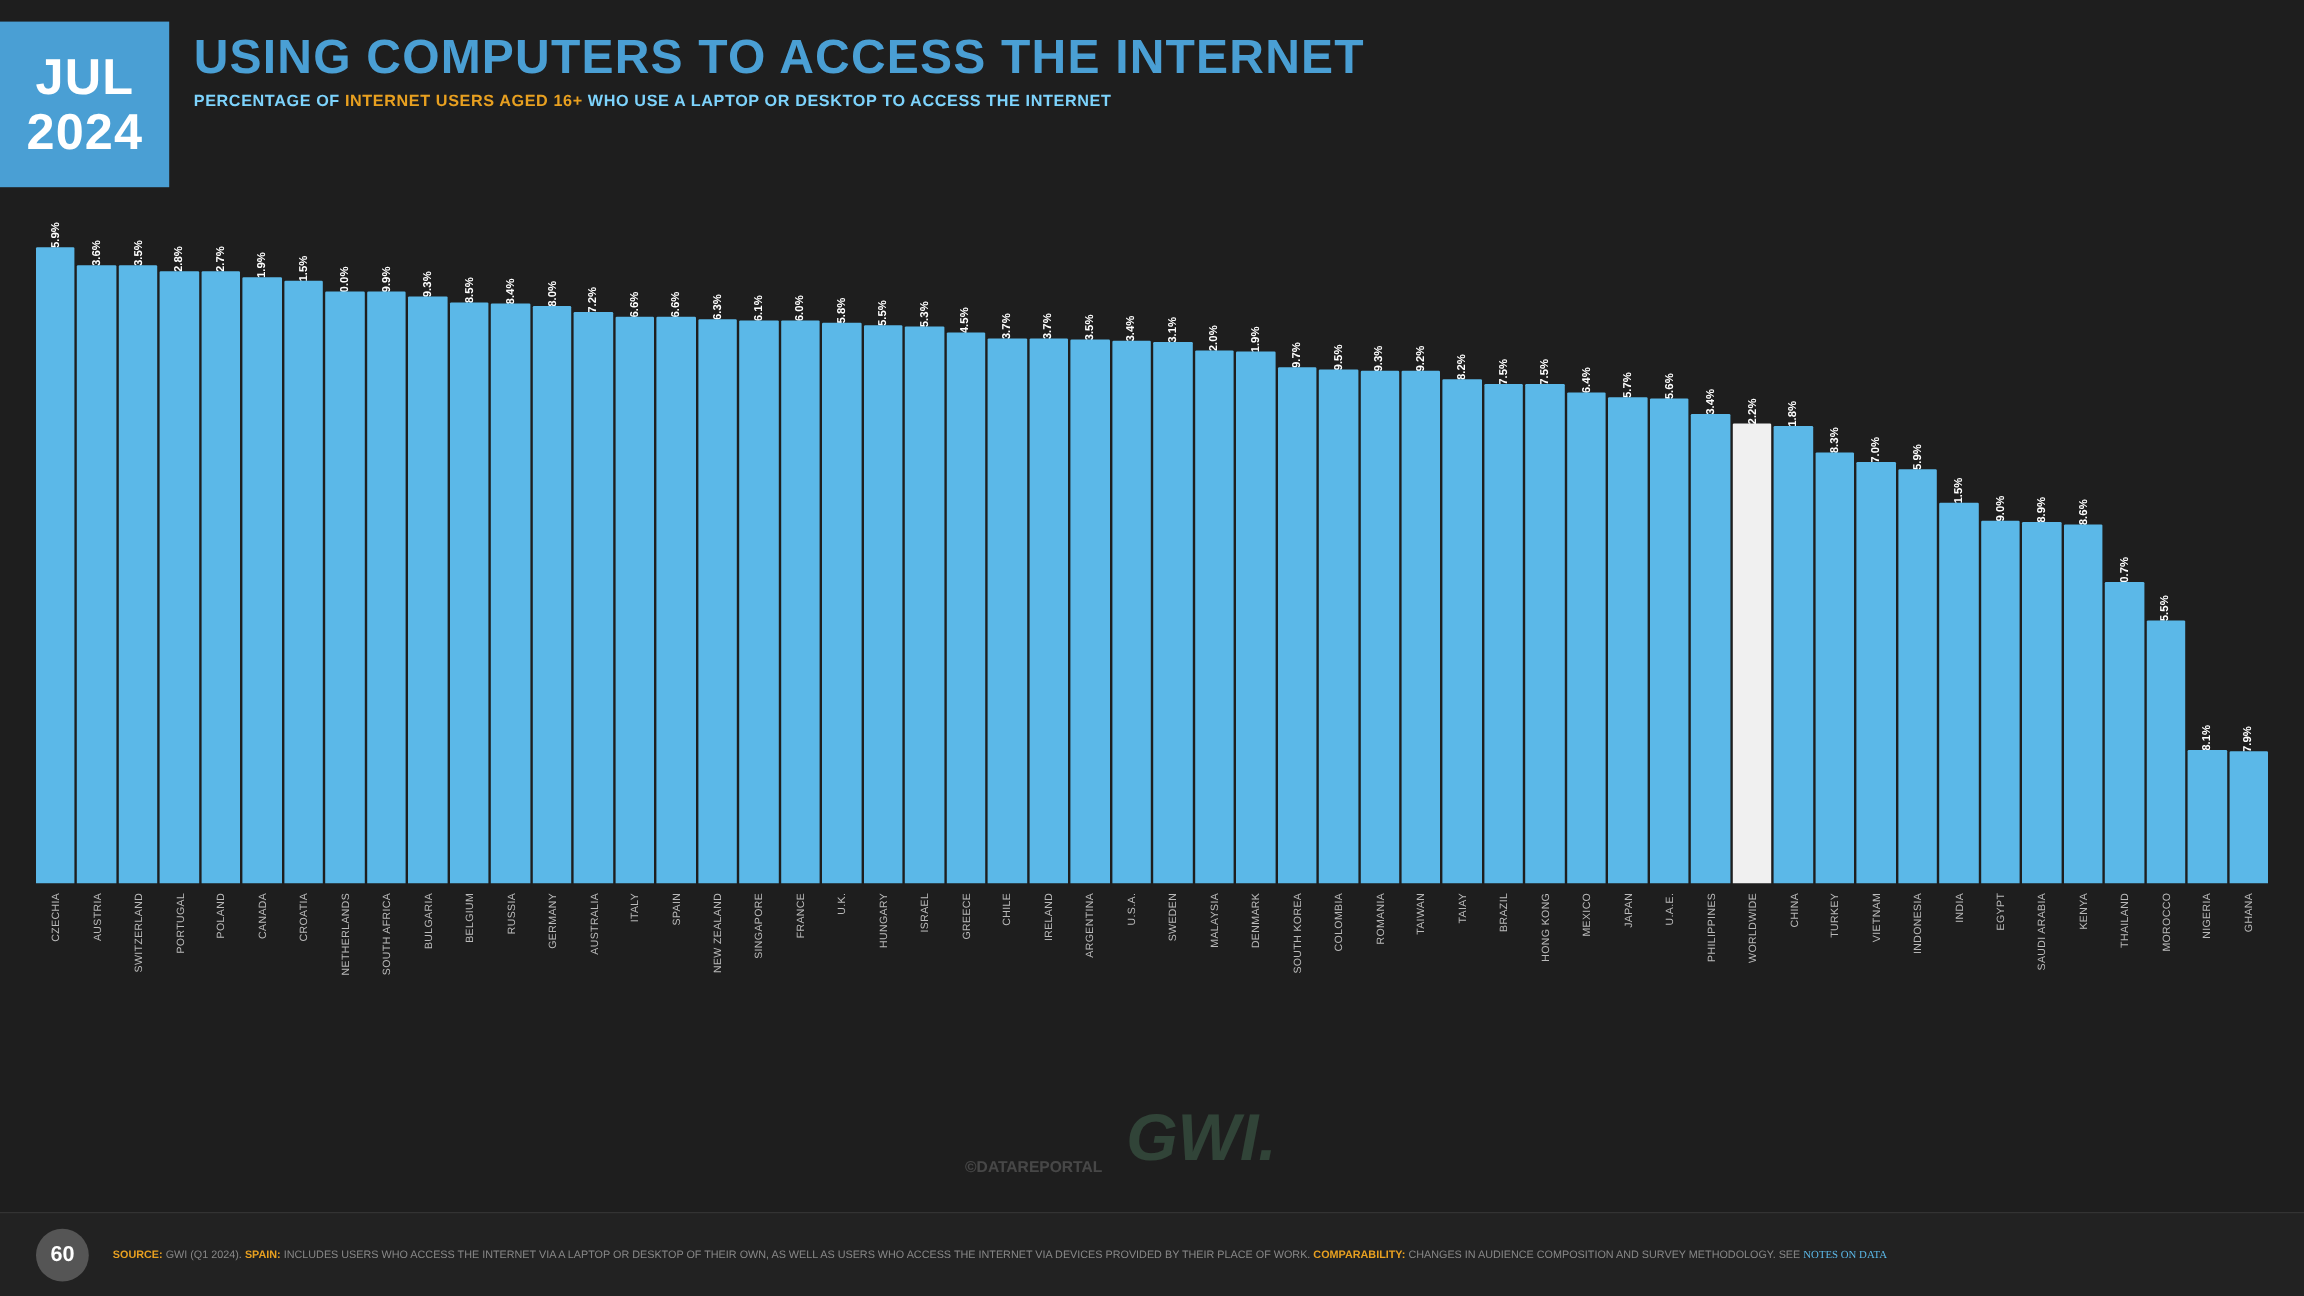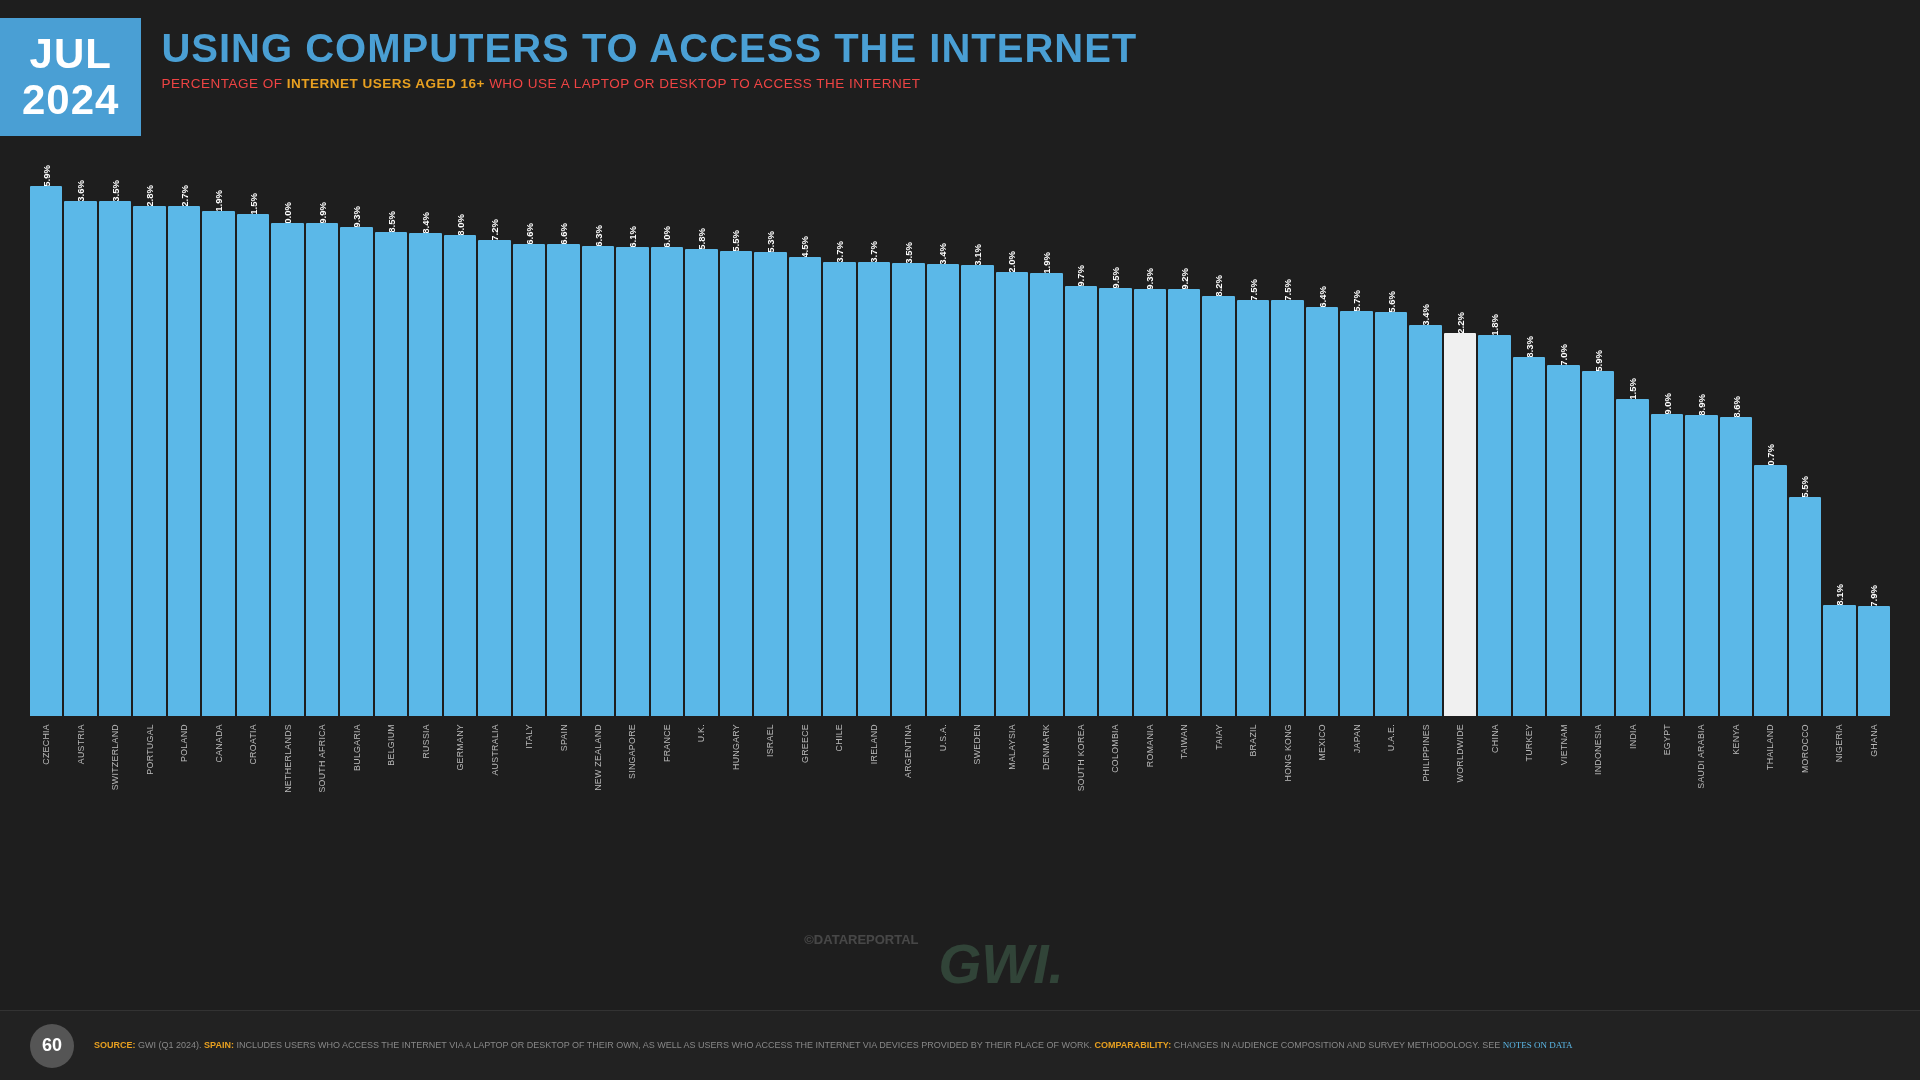--- a/index.html
+++ b/index.html
@@ -23,21 +23,21 @@
       align-items: flex-start;
       padding: 18px 30px 10px 0;
       position: relative;
     }
     .date-box {
       background: #4a9fd4;
       color: #fff;
       font-weight: 900;
       font-size: 42px;
       line-height: 1.1;
-      padding: 13px 22px;
+      padding: 23px 22px;
       text-align: center;
       min-width: 130px;
       letter-spacing: 1px;
     }
     .title-section {
       padding: 10px 20px;
       flex: 1;
     }
     .main-title {
       font-size: 40px;
@@ -48,22 +48,22 @@
       line-height: 1;
     }
     .subtitle {
       font-size: 13.5px;
       color: #ccc;
       margin-top: 8px;
       letter-spacing: 0.5px;
       text-transform: uppercase;
     }
     .subtitle span {
-      color: #ef4444;
-      font-weight: normal;
+      color: #7dd3fc;
+      font-weight: bold;
     }
     .global-overview {
       position: absolute;
       right: 30px;
       top: 15px;
       text-align: center;
     }
     .globe-svg {
       width: 80px;
       height: 60px;
@@ -197,25 +197,25 @@
       font-size: 22px;
       font-weight: bold;
       color: #fff;
     }
     .meltwater-icon {
       margin-right: 6px;
       font-size: 20px;
     }
     .watermark {
       position: absolute;
-      bottom: 84px;
+      bottom: 100px;
       left: 50%;
       transform: translateX(-60%);
       display: flex;
-      align-items: flex-start;
+      align-items: flex-end;
       gap: 20px;
       opacity: 0.18;
       pointer-events: none;
     }
     .watermark-dr {
       font-size: 13px;
       color: #fff;
       font-weight: bold;
     }
     .watermark-gwi {

